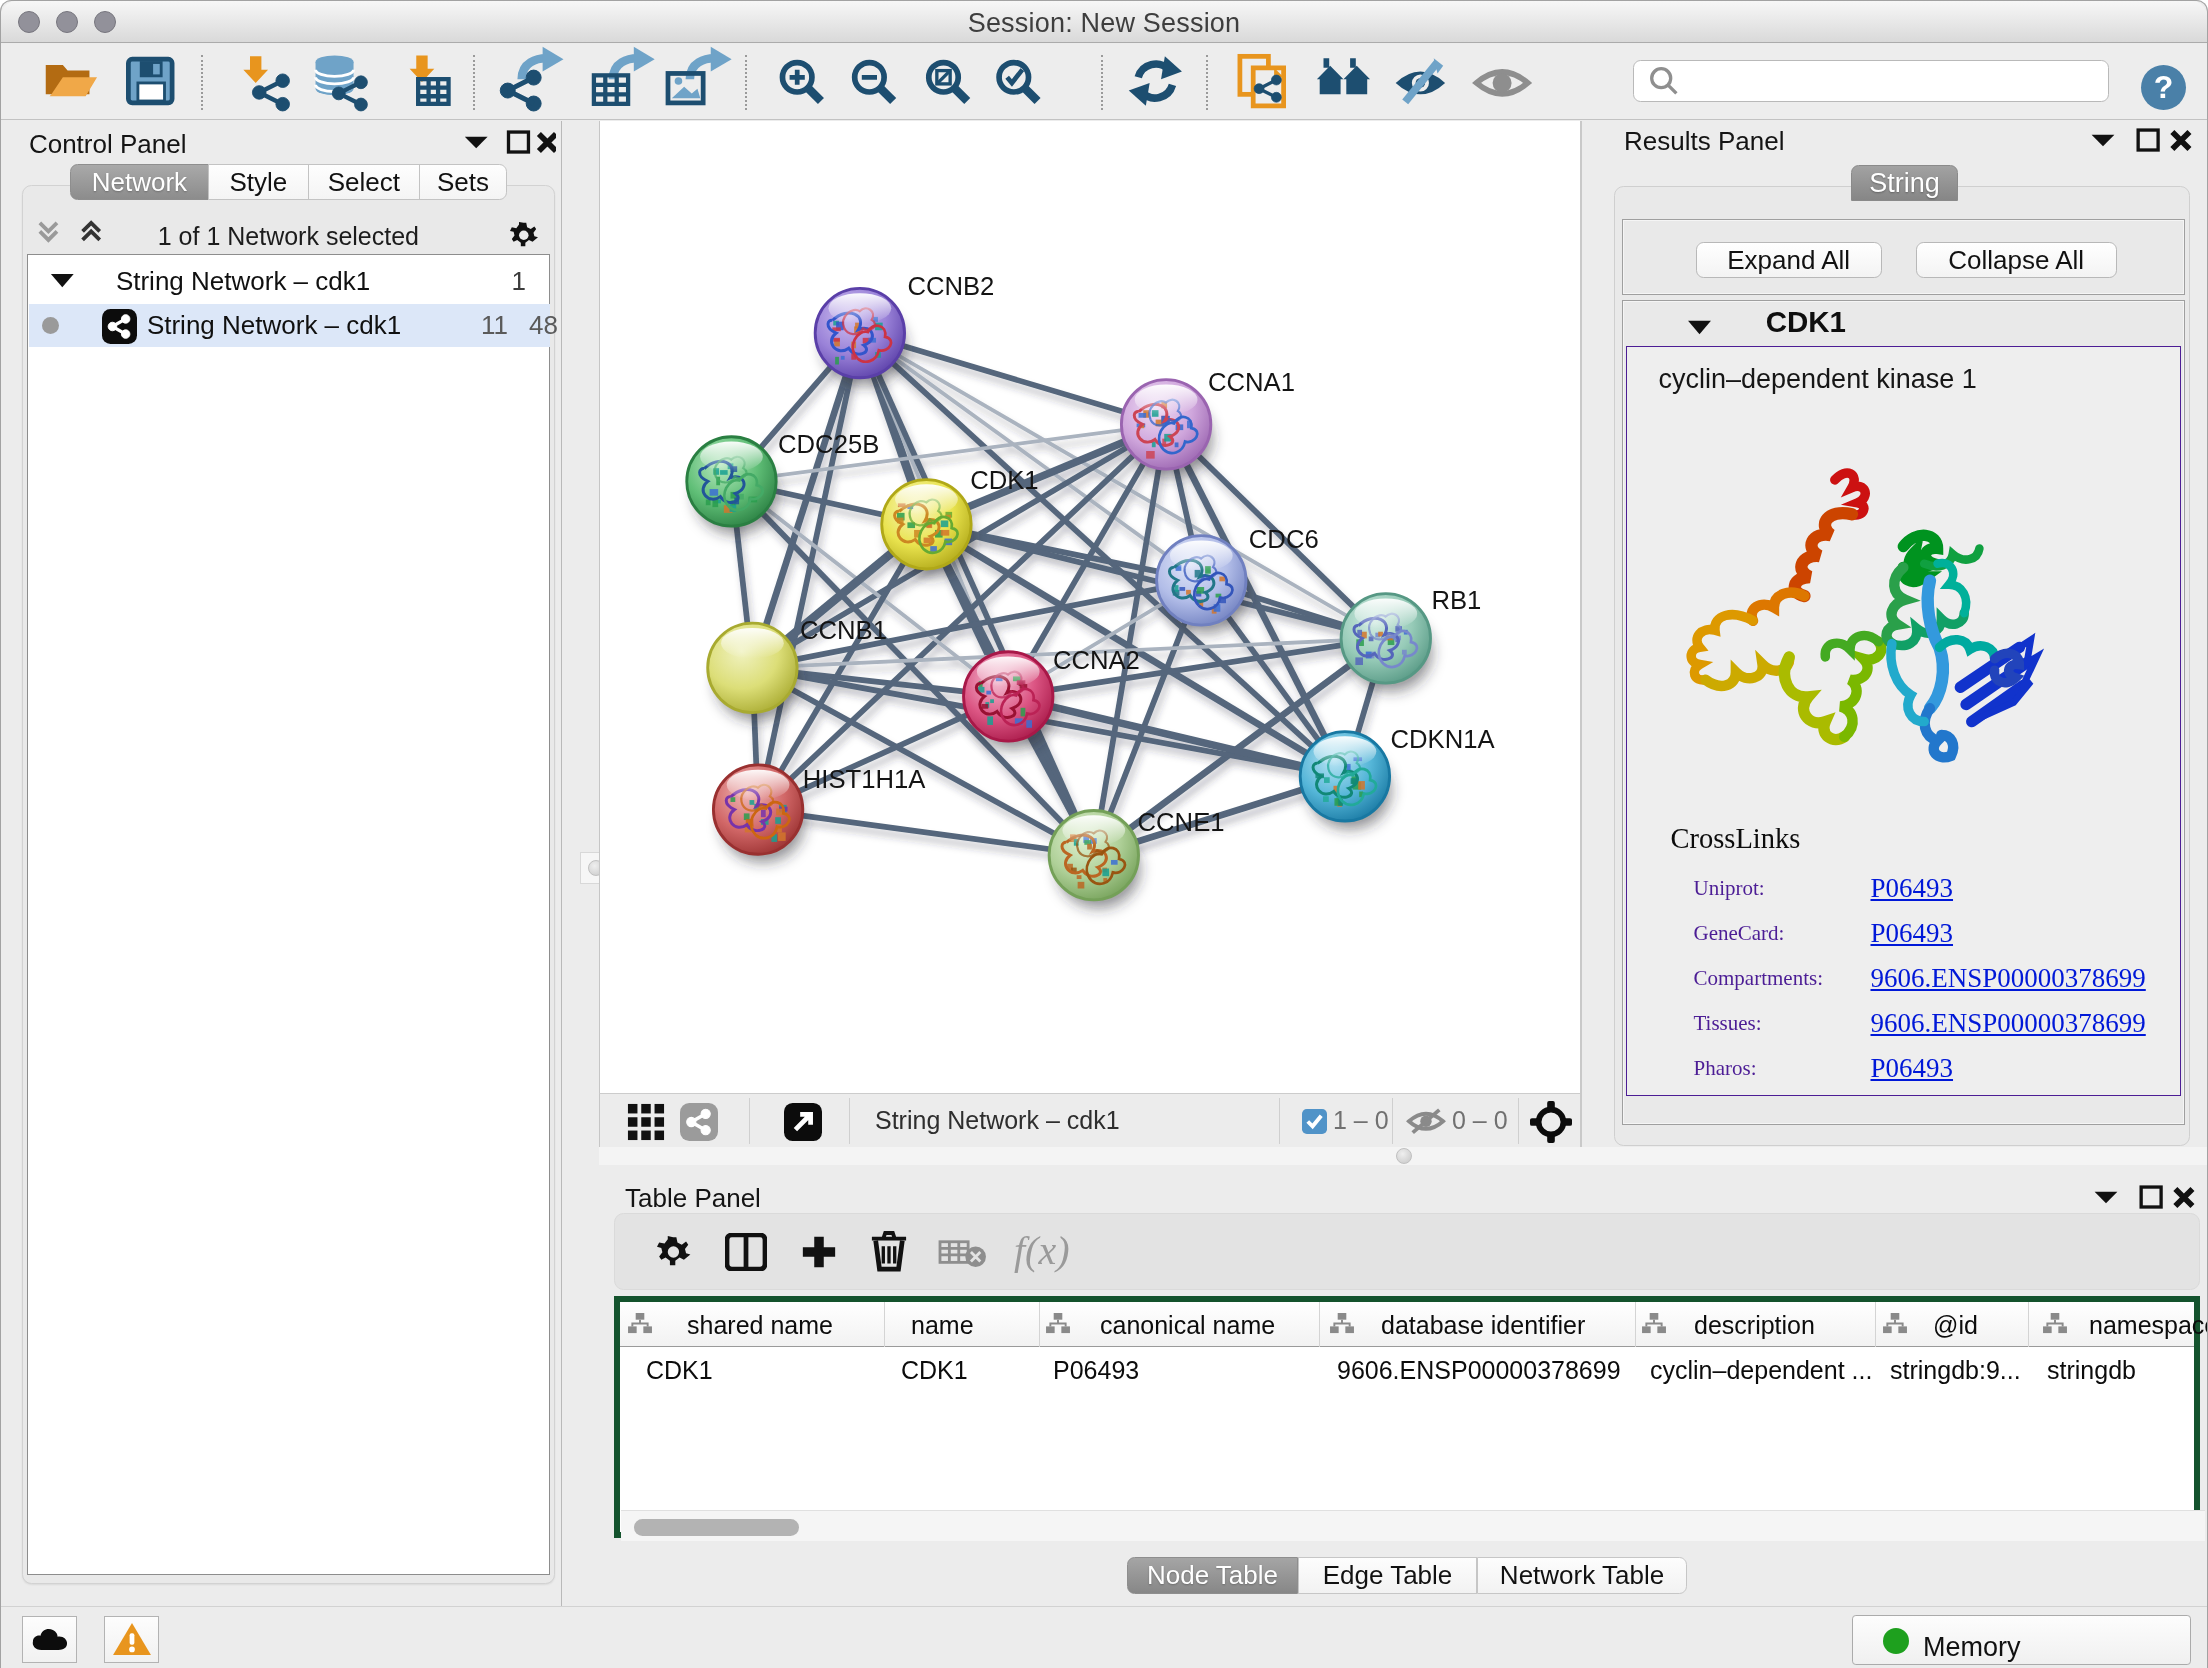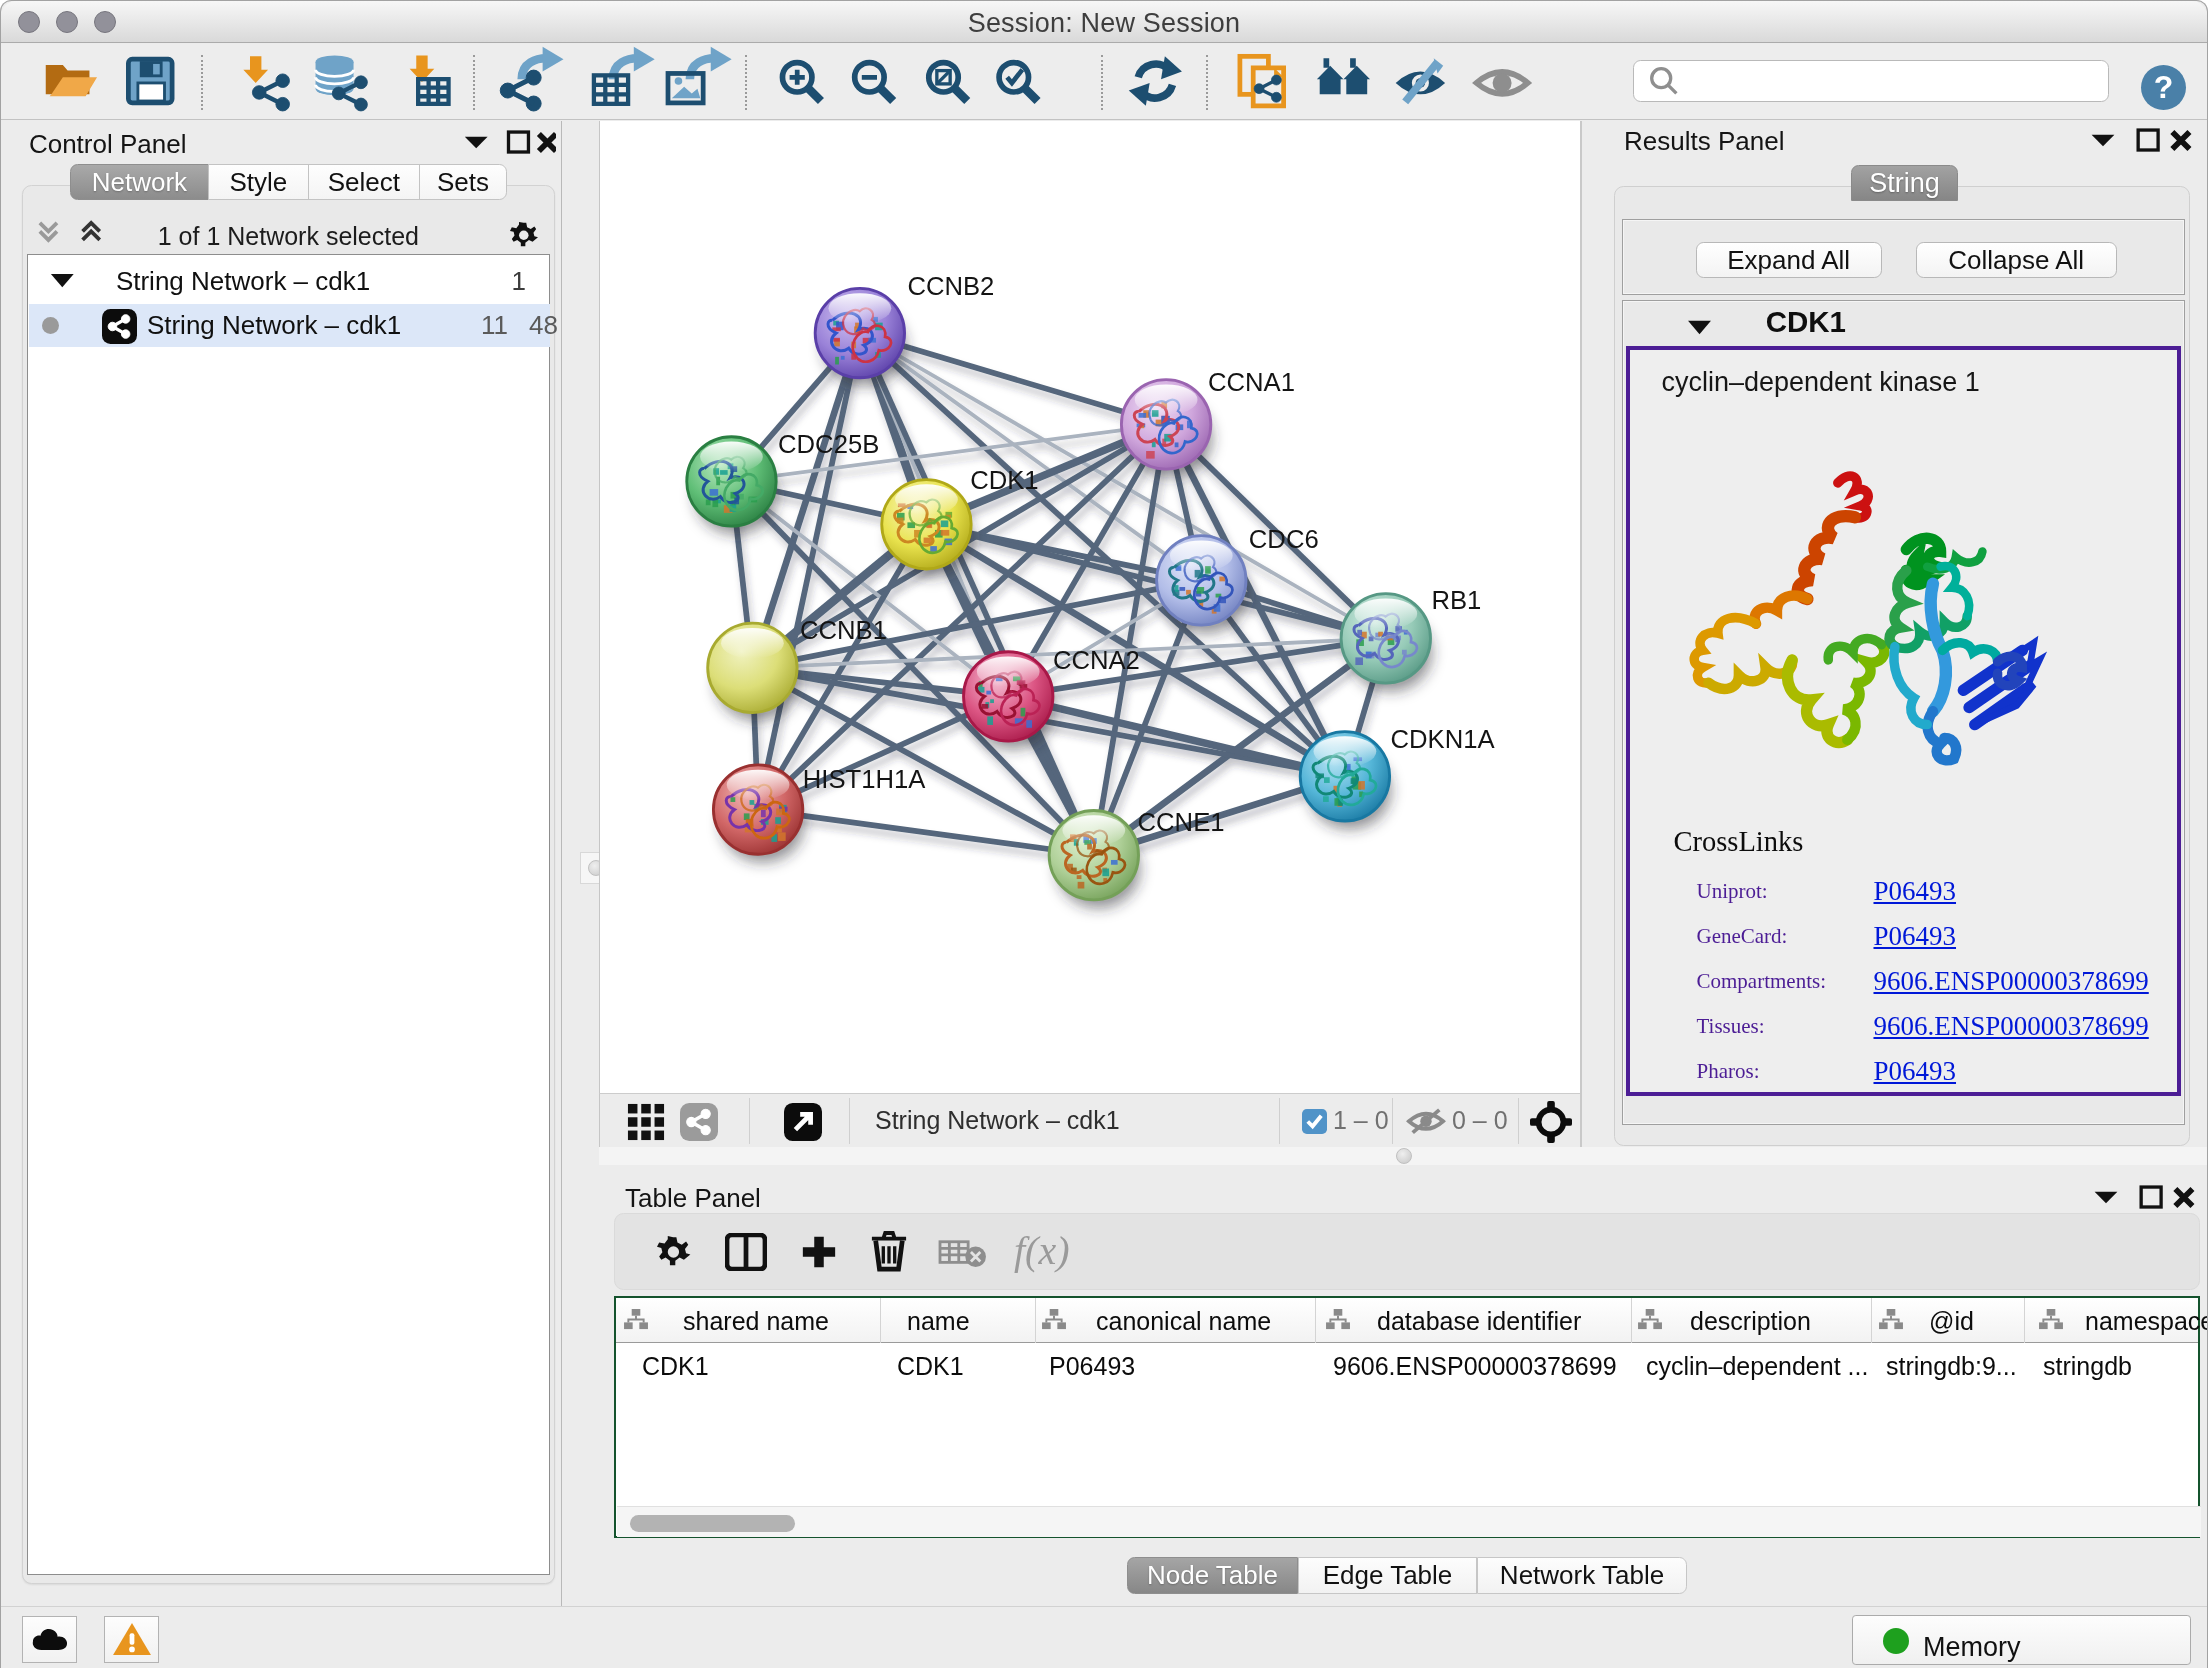--- a/index.html
+++ b/index.html
@@ -32,21 +32,21 @@
 #hdiv{position:absolute;left:598px;top:1146px;width:1610px;height:18px;background:#f4f4f4}
 
 #rpanel{position:absolute;left:1581px;top:120px;width:626px;height:1026px;background:#ececec}
 #rp-outer{position:absolute;left:32px;top:65px;width:576px;height:960px;background:#e9e9e9;border:1px solid #cfcfcf;border-radius:9.5px}
 #stringtab{position:absolute;left:269px;top:44px;width:107px;height:36px;background:linear-gradient(#a2a2a2,#868686);border:1px solid #8a8a8a;border-radius:7.6px 7.6px 0 0;color:#fff;font-size:27px;text-align:center;line-height:34px;text-shadow:0 1px 1.9px rgba(0,0,0,.3)}
 .jbox{position:absolute;border:1px solid #9f9f9f;box-shadow:inset 0 0 0 1px #f5f5f5}
 .btnw{position:absolute;background:linear-gradient(#ffffff,#f3f3f3);border:1px solid #b8b8b8;border-radius:7.6px;font-size:26px;color:#111;text-align:center}
 
 #tpanel{position:absolute;left:598px;top:1164px;width:1610px;height:441px;background:#ececec}
 #tp-toolbar{position:absolute;left:15px;top:48px;width:1586px;height:77px;background:#e3e3e3;border:1px solid #dadada;border-radius:9.5px}
-#tp-table{position:absolute;left:15px;top:131px;width:1586px;height:242px;background:#fff;border:2px solid #14532d}
+#tp-table{position:absolute;left:15px;top:131px;width:1586px;height:242px;background:#fff;border:6px solid #14532d}
 #tp-header{position:absolute;left:0;top:0;width:100%;height:45px;background:linear-gradient(#ffffff,#f2f2f2);border-bottom:1.9px solid #9a9a9a}
 .colsep{position:absolute;top:0;height:45px;width:0;border-left:1px solid #d4d4d4}
 .hcell{position:absolute;top:8.6px;font-size:25px;color:#0c0c0c}
 .rcell{position:absolute;top:54px;font-size:25px;color:#0c0c0c}
 #hscroll{position:absolute;left:1px;top:208px;width:1584px;height:31px;background:#f5f5f5;border-top:1px solid #e0e0e0}
 #hthumb{position:absolute;left:13.3px;top:7.6px;width:165px;height:17px;border-radius:8.6px;background:#b3b3b3}
 .btab{position:absolute;top:392px;height:37px;border:1px solid #c6c6c6;background:linear-gradient(#fdfdfd,#f2f2f2);color:#111;font-size:26px;text-align:center;line-height:35px}
 .btab.sel{background:linear-gradient(#a5a5a5,#878787);color:#fff;border-color:#8e8e8e;text-shadow:0 1px 1.9px rgba(0,0,0,.25)}
 
 #statusbar{position:absolute;left:0;top:1605px;width:100%;height:63px;background:#ececec;border-top:1px solid #d2d2d2}
@@ -801,21 +801,21 @@
  <div id="rp-outer">
   <div class="jbox" style="left:6.7px;top:32px;width:563px;height:76px">
    <div class="btnw" style="left:73px;top:22px;width:186px;height:36px;line-height:34px">Expand All</div>
    <div class="btnw" style="left:293px;top:22px;width:201px;height:36px;line-height:34px">Collapse All</div>
   </div>
   <div class="jbox" style="left:6.7px;top:113px;width:563px;height:825px">
    <svg class="abs" style="left:64px;top:16px" width="25" height="21" viewBox="0 0 26 22">
             <path d="M1 4 L25 4 L13 18 Z" fill="#111"></path>
           </svg>
    <div style="position:absolute;left:143px;top:3.8px;font-size:29.5px;font-weight:bold;color:#0e0e0e">CDK1</div>
-   <div style="position:absolute;left:3.8px;top:45px;width:555px;height:750px;border:4px solid #4c1d95;background:#eee">
+   <div style="position:absolute;left:3.8px;top:45px;width:555px;height:750px;border:1px solid #4c1d95;background:#eee">
     <div style="position:absolute;left:31px;top:17px;font-size:27px;color:#161616">cyclin–dependent kinase 1</div>
     <svg class="abs" style="left:48px;top:112px" width="371" height="314" viewBox="0 0 390 330" fill="none" stroke-linecap="round">
      <path d="M168 22 C 180 8, 194 16, 186 30 C 200 24, 206 40, 192 46 C 204 48, 198 62, 186 58" stroke="#cc1111" stroke-width="10"></path>
      <path d="M186 58 C 160 52, 150 70, 164 80 C 144 76, 136 94, 152 102 C 132 100, 126 118, 142 124 C 124 124, 120 140, 136 144" stroke="#cc4400" stroke-width="13"></path>
      <path d="M136 144 C 120 136, 104 142, 104 156 C 90 148, 76 158, 82 170" stroke="#dd7700" stroke-width="11"></path>
      <path d="M82 170 C 60 158, 40 164, 42 180 C 28 176, 18 188, 26 198 C 14 200, 14 214, 26 216 C 16 222, 20 234, 32 232" stroke="#dd9900" stroke-width="10"></path>
      <path d="M32 232 C 48 244, 64 238, 64 224 C 76 236, 94 230, 92 216 C 104 228, 122 222, 120 208" stroke="#ccaa00" stroke-width="11"></path>
      <path d="M120 208 C 108 230, 120 252, 140 250 C 128 264, 140 282, 158 276 C 152 290, 166 300, 178 292" stroke="#aabb00" stroke-width="12"></path>
      <path d="M178 292 C 192 280, 188 264, 174 260 C 192 258, 196 240, 184 232 C 200 234, 208 220, 198 210 C 212 214, 222 202, 214 192" stroke="#7ab800" stroke-width="11"></path>
      <path d="M214 192 C 200 180, 184 186, 184 200 C 172 188, 156 194, 158 208" stroke="#44aa22" stroke-width="10"></path>

